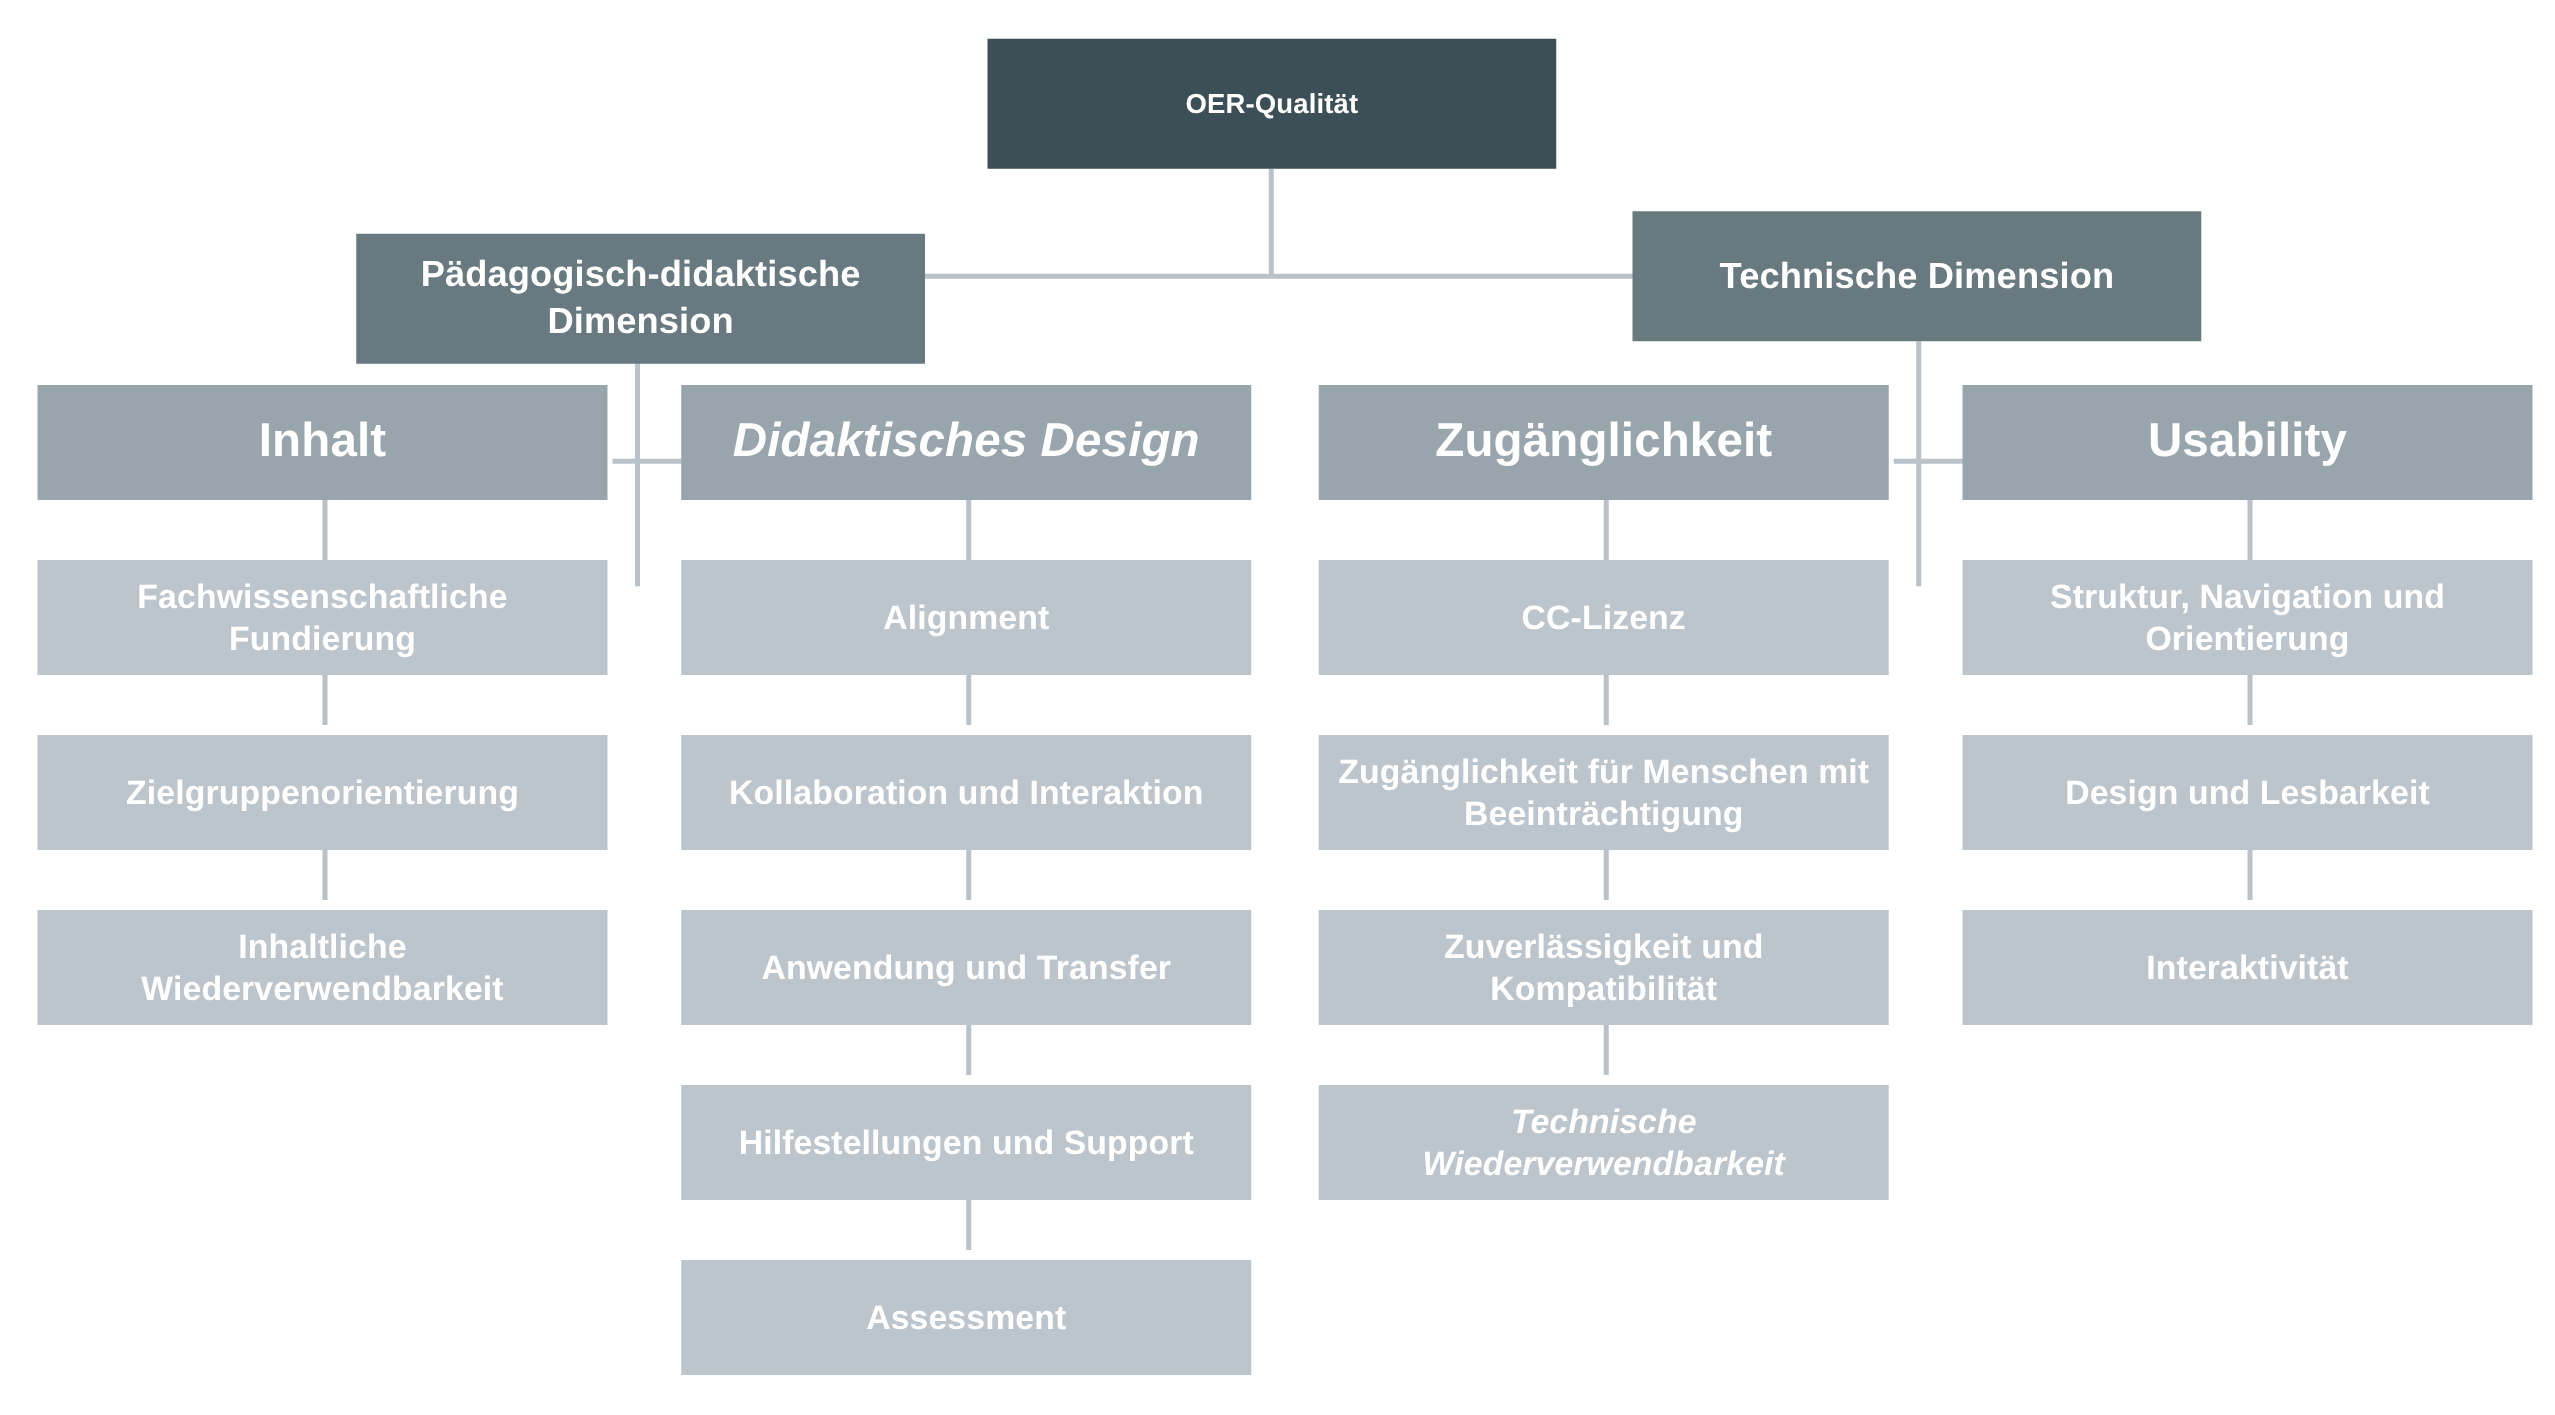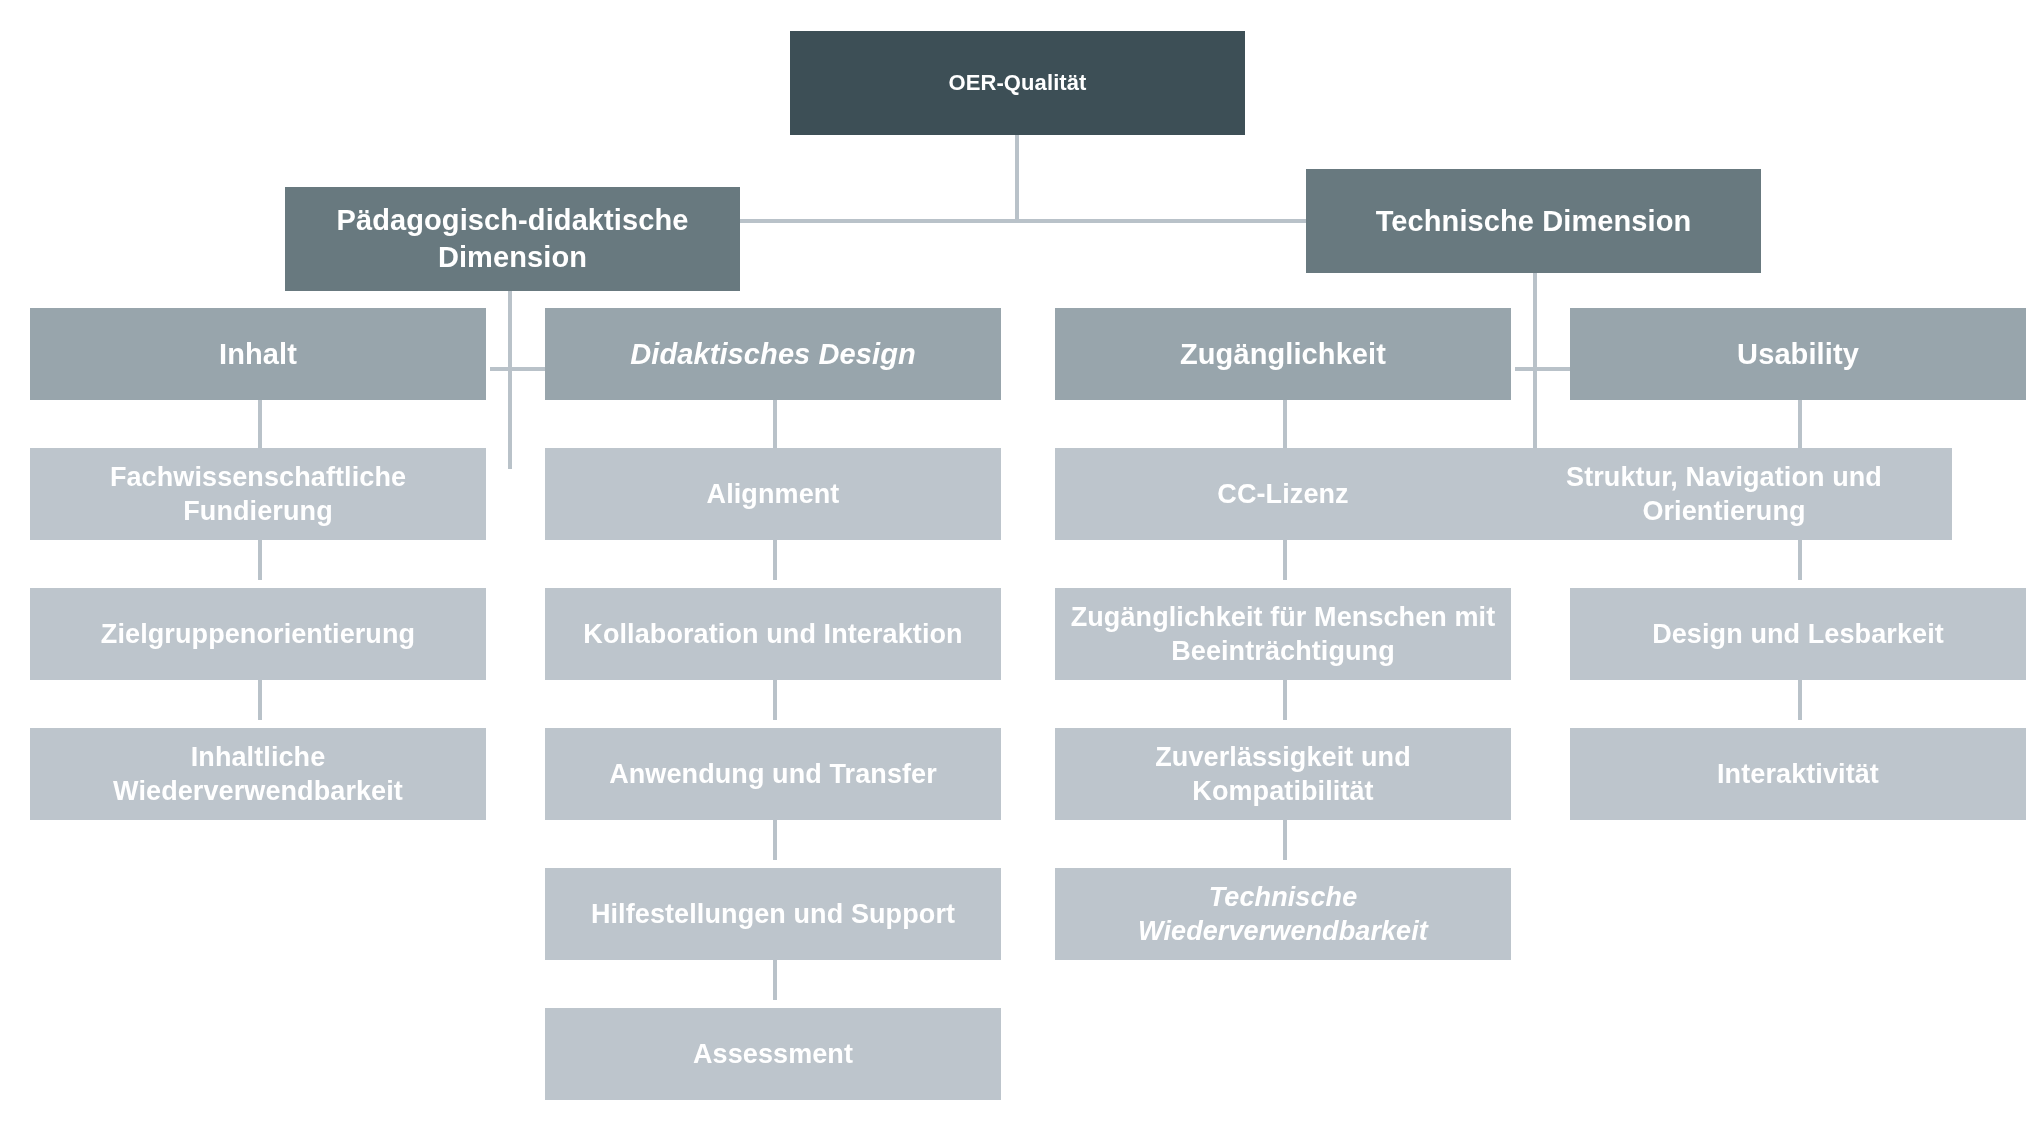--- a/index.html
+++ b/index.html
@@ -37,21 +37,21 @@
   .node.level-root {
     background: #3d4f56;
     font-size: 22px;
   }
   .node.level-dim {
     background: #68797f;
     font-size: 29px;
   }
   .node.level-cat {
     background: #98a5ac;
-    font-size: 29px;
+    font-size: 38px;
   }
   .node.level-leaf {
     background: #bdc5cc;
     font-size: 27px;
   }
 
   
   .conn {
     position: absolute;
     background: #b9c2c9;
@@ -150,21 +150,21 @@
   <div class="node level-leaf" style="left:1055px; top:588px; width:456px; height:92px;">
     <span>Zugänglichkeit für Menschen mit Beeinträchtigung</span>
   </div>
   <div class="node level-leaf" style="left:1055px; top:728px; width:456px; height:92px;">
     <span>Zuverlässigkeit und Kompatibilität</span>
   </div>
   <div class="node level-leaf" style="left:1055px; top:868px; width:456px; height:92px;font-style:italic;">
     <span>Technische Wiederverwendbarkeit</span>
   </div>
 
-  <div class="node level-leaf" style="left:1496px; top:448px; width:456px; height:92px;">
+  <div class="node level-leaf" style="left:1570px; top:448px; width:456px; height:92px;">
     <span>Struktur, Navigation und Orientierung</span>
   </div>
   <div class="node level-leaf" style="left:1570px; top:588px; width:456px; height:92px;">
     <span>Design und Lesbarkeit</span>
   </div>
   <div class="node level-leaf" style="left:1570px; top:728px; width:456px; height:92px;">
     <span>Interaktivität</span>
   </div>
 
 </div>

